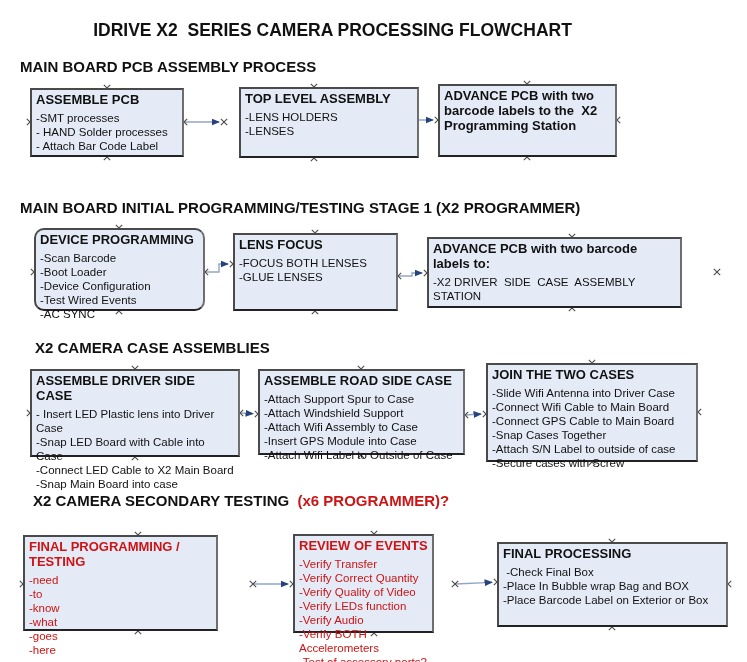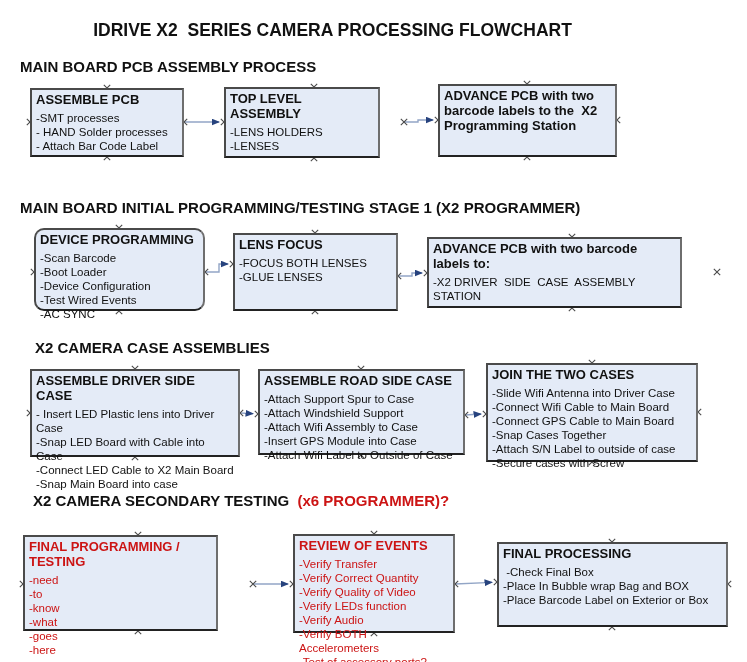--- a/index.html
+++ b/index.html
@@ -128,21 +128,21 @@
   <div class="sec-h" style="left:33px;top:492px;"><span>X2 CAMERA SECONDARY TESTING  </span><span class="red">(x6 PROGRAMMER)?</span></div>
 
   <div class="pbox" style="left:30px;top:88px;width:154px;height:69px;">
     <div class="pbox-title">ASSEMBLE PCB</div>
     <div class="pbox-items">
         <div>-SMT processes</div>
         <div>- HAND Solder processes</div>
         <div>- Attach Bar Code Label</div>
       </div>
   </div>
-  <div class="pbox" style="left:224px;top:87px;width:156px;height:71px;">
+  <div class="pbox" style="left:239px;top:87px;width:180px;height:71px;">
     <div class="pbox-title">TOP LEVEL ASSEMBLY</div>
     <div class="pbox-items">
         <div>-LENS HOLDERS</div>
         <div>-LENSES</div>
       </div>
   </div>
   <div class="pbox" style="left:438px;top:84px;width:179px;height:73px;">
     <div class="pbox-title">ADVANCE PCB with two barcode labels to the  X2 Programming Station</div>
     <div class="pbox-items"></div>
   </div>
@@ -206,21 +206,21 @@
     <div class="pbox-title">FINAL PROGRAMMING / TESTING</div>
     <div class="pbox-items">
         <div>-need</div>
         <div>-to</div>
         <div>-know</div>
         <div>-what</div>
         <div>-goes</div>
         <div>-here</div>
       </div>
   </div>
-  <div class="pbox red" style="left:293px;top:534px;width:162px;height:99px;">
+  <div class="pbox red" style="left:293px;top:534px;width:141px;height:99px;">
     <div class="pbox-title">REVIEW OF EVENTS</div>
     <div class="pbox-items">
         <div>-Verify Transfer</div>
         <div>-Verify Correct Quantity</div>
         <div>-Verify Quality of Video</div>
         <div>-Verify LEDs function</div>
         <div>-Verify Audio</div>
         <div>-Verify BOTH Accelerometers</div>
         <div>-Test of accessory ports?</div>
       </div>

